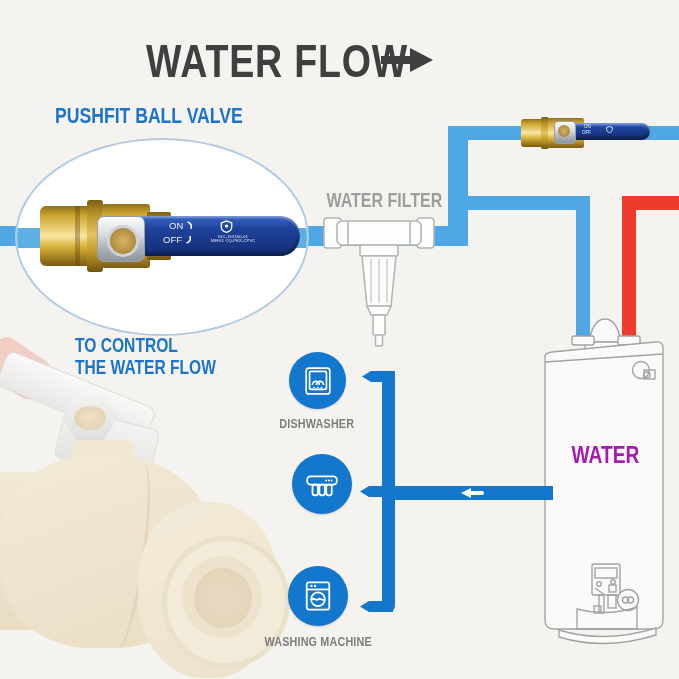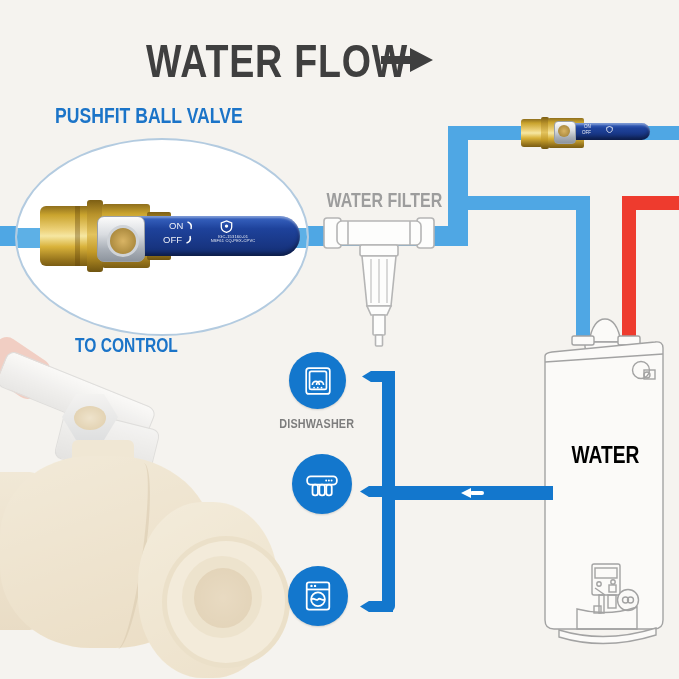--- a/index.html
+++ b/index.html
@@ -121,20 +121,21 @@
         <div>NSF61 CQ-PEX-CPVC</div>
       </div>
     </div>
 
     <div class="abs chrome" style="left:80px; top:76px; width:46px; height:44px; border-radius:7px; border:1px solid #9aa0a8;"></div>
     <div class="abs" style="left:90px; top:85px; width:26px; height:26px; border-radius:50%; background:radial-gradient(#d9b464,#9a7a30); border:3px solid #cfd3d8;"></div>
   </div>
 
   <div class="abs" style="left:75px; top:335px; font-size:19.5px; font-weight:800; line-height:21.5px; z-index:5;">
     <div><span class="cond-l blue-text">TO CONTROL</span></div>
+    <div><span class="cond-l blue-text">THE WATER FLOW</span></div>
   </div>
 
   <div class="label" style="left:312px; top:189px; width:130px; font-size:20px; z-index:4;">
     <span class="cond gray-head">WATER FILTER</span>
   </div>
   <svg class="abs" style="left:318px; top:214px; z-index:3;" width="120" height="134" viewBox="0 0 120 134">
     <g fill="#fdfdfc" stroke="#b5b5b5" stroke-width="1.6">
       <rect x="6" y="4" width="17" height="30" rx="3"></rect>
       <rect x="99" y="4" width="17" height="30" rx="3"></rect>
       <rect x="19" y="7" width="84" height="24" rx="5"></rect>
@@ -186,21 +187,21 @@
       <rect x="64" y="283" width="5" height="18" fill="none"></rect>
       <rect x="73" y="283" width="8" height="13" fill="none"></rect>
       <rect x="59" y="294" width="7" height="7" fill="none"></rect>
       <circle cx="93" cy="288" r="10.5" fill="#fbfaf8"></circle>
       <circle cx="90.5" cy="288" r="3" fill="none"></circle>
       <circle cx="95.5" cy="288" r="3" fill="none"></circle>
       <path d="M42 297 Q72 305 102 295 L102 317 L42 317 Z" fill="none"></path>
       <path d="M24 318 Q70 332 121 316 L121 323 Q70 339 24 325 Z"></path>
     </g>
   </svg>
-  <div class="label" style="left:540px; top:442px; width:130px; font-size:24px; line-height:25px; z-index:5; color:#000000;">
+  <div class="label" style="left:540px; top:442px; width:130px; font-size:24px; line-height:25px; z-index:5; color:#a21caf;">
     <div><span class="cond">WATER</span></div>
   </div>
 
   <div class="abs pipe-branch" style="left:382px; top:371px; width:13px; height:241px; border-radius:0 6px 6px 0; z-index:4;"></div>
   <div class="branch-arrow" style="left:362px; top:371px; z-index:4;"></div>
   <div class="branch-arrow" style="left:360px; top:486px; z-index:4;"></div>
   <div class="branch-arrow" style="left:360px; top:601px; z-index:4;"></div>
   <div class="abs pipe-branch" style="left:390px; top:486px; width:163px; height:14px; z-index:4;"></div>
   <div class="abs" style="left:461px; top:488px; width:26px; height:10px; z-index:5;">
     <div class="abs" style="left:0; top:0; width:0; height:0; border-top:5px solid transparent; border-bottom:5px solid transparent; border-right:10px solid #fff;"></div>
@@ -237,14 +238,17 @@
   <div class="icon-circle" style="left:288px; top:566px; width:60px; height:60px; z-index:4;">
     <svg width="38" height="38" viewBox="0 0 32 32" fill="none" stroke="#fff" stroke-width="1.5">
       <rect x="6.5" y="4.5" width="19" height="23" rx="2"></rect>
       <circle cx="10.5" cy="7.5" r="1" fill="#fff" stroke="none"></circle>
       <circle cx="13.5" cy="7.5" r="1" fill="#fff" stroke="none"></circle>
       <line x1="6.5" y1="10.5" x2="25.5" y2="10.5"></line>
       <circle cx="16" cy="18.8" r="5.8"></circle>
       <path d="M10.8 18.8 c1.7 -1.9 3.4 1.9 5.2 0 c1.7 -1.9 3.4 1.9 5.2 0"></path>
     </svg>
   </div>
+  <div class="label" style="left:243px; top:632px; width:150px; z-index:5;">
+    <span class="cond appl-label">WASHING MACHINE</span>
+  </div>
 
 </div>
 
 </body></html>

